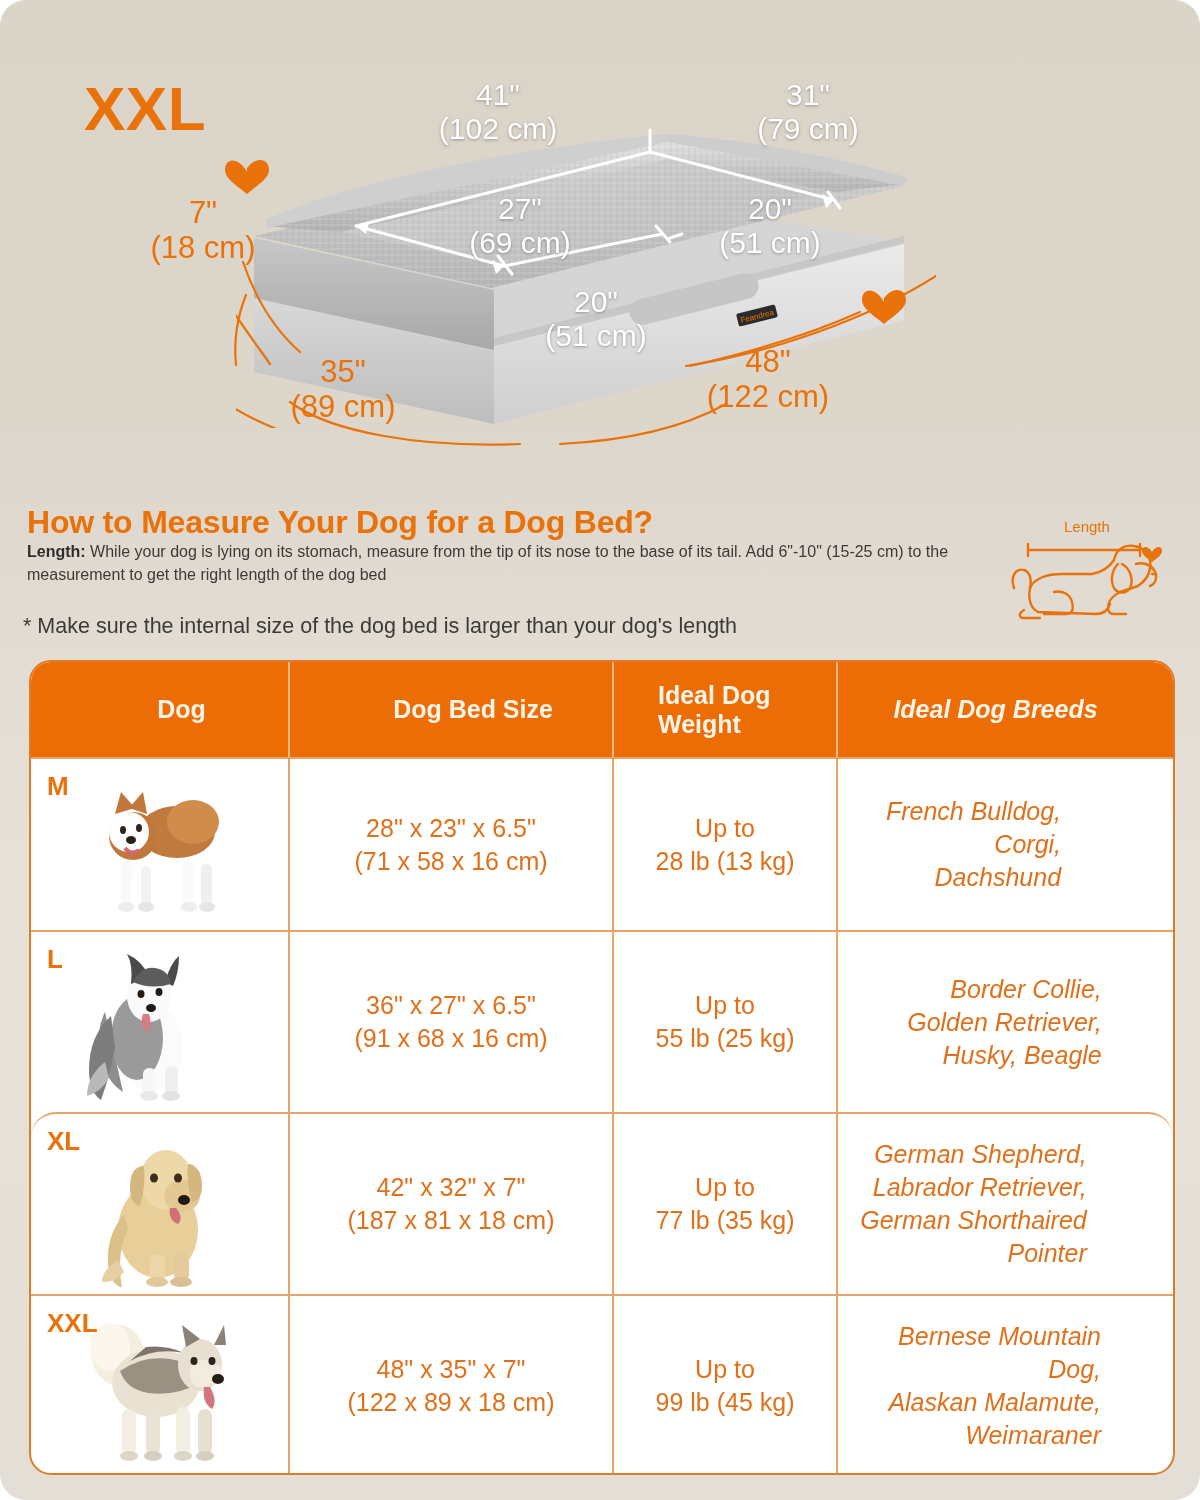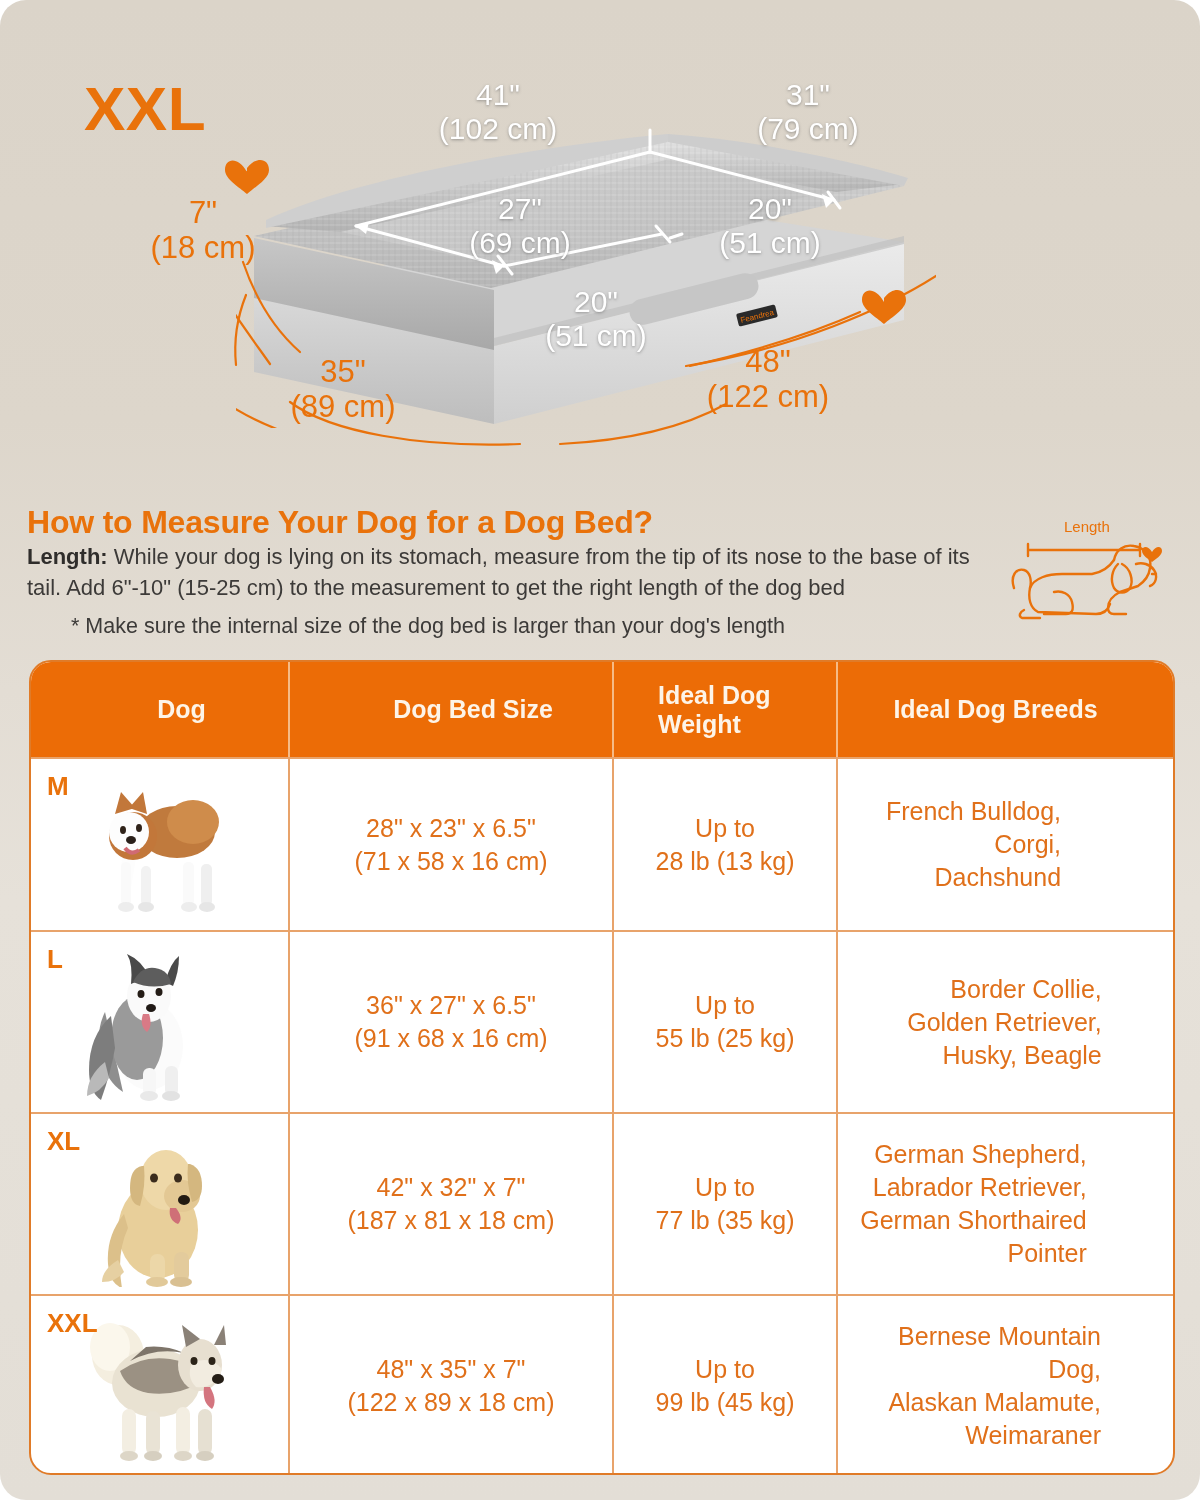--- a/index.html
+++ b/index.html
@@ -95,32 +95,31 @@
     left: 27px; top: 8px;
     font-size: 32px;
     font-weight: 700;
     color: #e9720b;
     letter-spacing: -0.2px;
   }
   .measure-body {
     position: absolute;
     left: 27px; top: 45px;
     width: 950px;
-    font-size: 22px;
+    font-size: 16px;
     color: #3c3a38;
     line-height: 1.42;
   }
   .measure-body b { font-weight: 700; color:#2f2d2b; }
   .measure-note {
     position: absolute;
     left: 23px; top: 118px;
     width: 950px;
     font-size: 21.5px;
     color: #3c3a38;
-    margin-left: 48px;
   }
 
   .dog-icon {
     position: absolute;
     left: 1000px;
     top: 518px;
     width: 176px;
     height: 116px;
   }
   .dog-icon .len-label {
@@ -157,21 +156,21 @@
     font-weight: 700;
     box-sizing: border-box;
     border-right: 2px solid #f6bb86;
     padding-left: 44px;
   }
   .thead .th:last-child { border-right: none; }
 
   .col1 { width: 259px; }
   .col2 { width: 324px; }
   .col3 { width: 224px; }
-  .col4 { width: 271px; }
+  .col4 { width: 271px; font-style: italic; }
 
   .trow {
     display: flex;
     border-top: 2px solid #e8a36b;
     box-sizing: border-box;
   }
   .trow:first-of-type { border-top: none; }
   .trow .td {
     box-sizing: border-box;
     border-right: 2px solid #e8a36b;
@@ -197,21 +196,21 @@
     position: absolute;
     left: 16px; top: 10px;
     font-size: 26px;
     font-weight: 700;
     color: #e9720b;
   }
   .dog-photo { display:block; }
 
   .row-m   { height: 173px; }
   .row-l   { height: 182px; }
-  .row-xl  { height: 182px; }
+  .row-xl  { height: 182px; border-radius: 25px; }
   .row-xxl { height: 181px; }
 </style>
 </head>
 <body>
 
 <div class="page">
 
   <div class="hero">
 
     <div class="size-badge">XXL</div>

